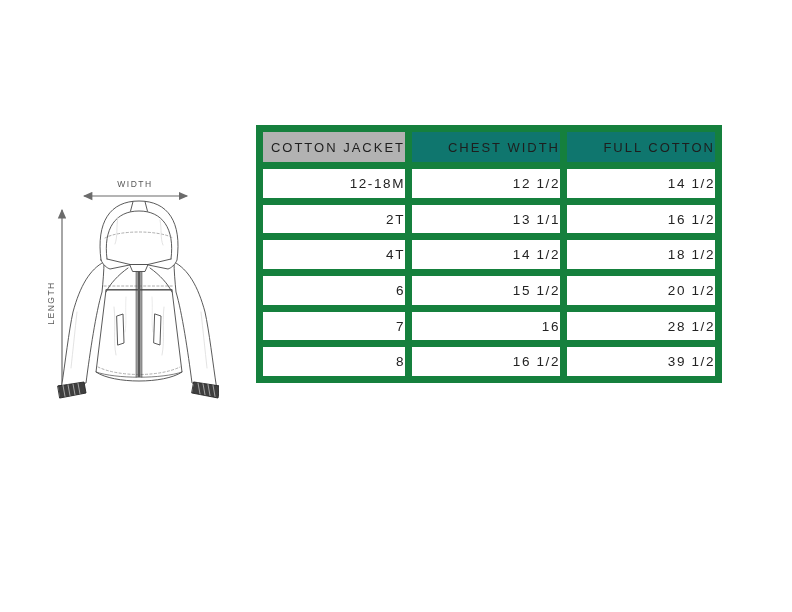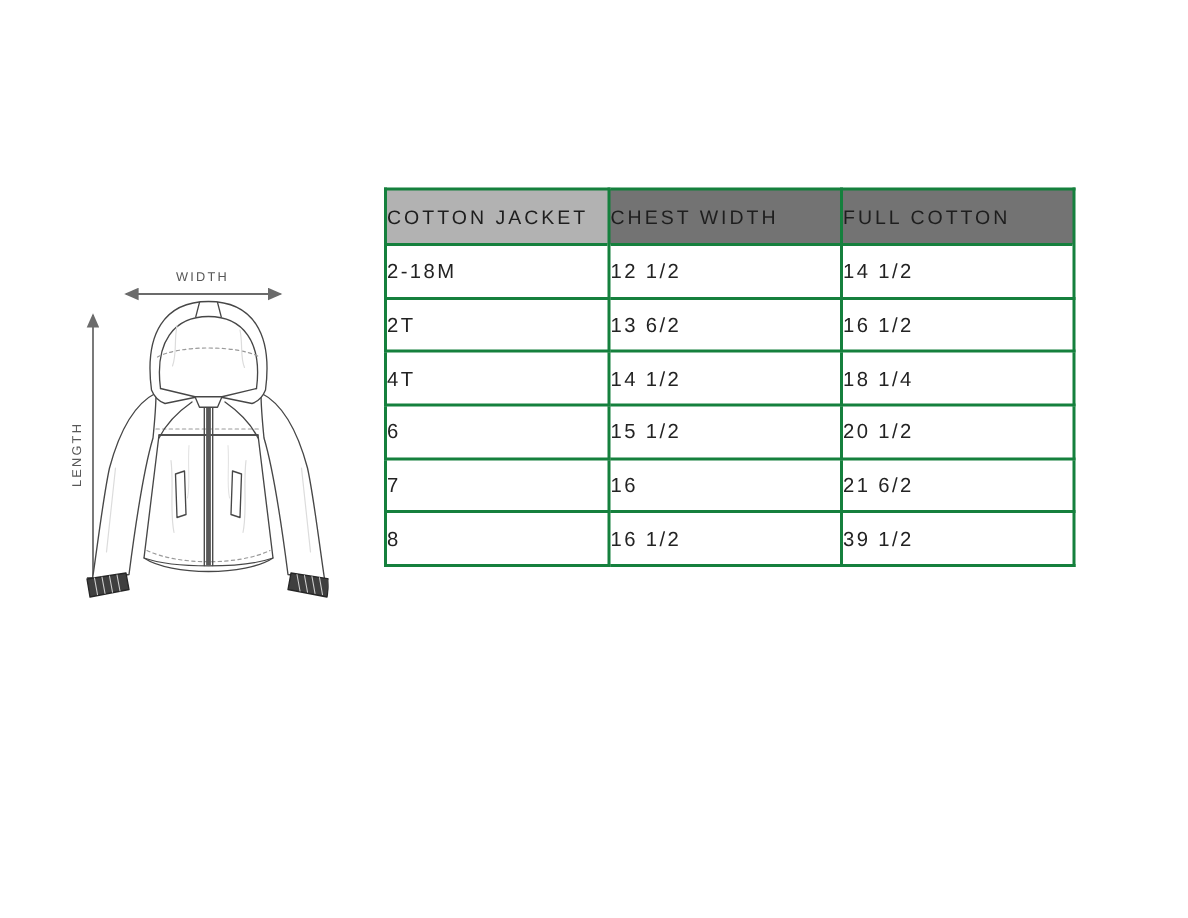--- a/index.html
+++ b/index.html
@@ -18,30 +18,30 @@
     left: 256px;
     top: 125px;
     border-collapse: collapse;
     table-layout: fixed;
   }
   table.size-chart col.c1 { width: 149px; }
   table.size-chart col.c2 { width: 155px; }
   table.size-chart col.c3 { width: 155px; }
   table.size-chart th,
   table.size-chart td {
-    border: 2px solid #15803d;
-    text-align: left;
+    border: 7px solid #15803d;
+    text-align: right;
     vertical-align: middle;
     padding: 0;
     color: #1e1e1e;
   }
   table.size-chart thead tr { height: 37px; }
   table.size-chart tbody tr { height: 35.7px; }
   table.size-chart th {
-    background: #737373;
+    background: #0f766e;
     font-weight: normal;
     font-size: 13px;
     letter-spacing: 2px;
   }
   table.size-chart th.primary { background: #b2b2b2; }
   table.size-chart thead th { border-bottom: 1px solid #6d6d6d; }
   table.size-chart td {
     font-size: 13.5px;
     letter-spacing: 1.6px;
     color: #232323;
@@ -149,43 +149,43 @@
       </colgroup>
     <thead>
       <tr>
         <th class="primary">COTTON JACKET</th>
         <th>CHEST WIDTH</th>
         <th>FULL COTTON</th>
       </tr>
     </thead>
     <tbody>
       <tr>
-        <td>2-18M</td>
+        <td>12-18M</td>
         <td>12 1/2</td>
         <td>14 1/2</td>
       </tr>
       <tr>
         <td>2T</td>
-        <td>13 6/2</td>
+        <td>13 1/1</td>
         <td>16 1/2</td>
       </tr>
       <tr>
         <td>4T</td>
         <td>14 1/2</td>
-        <td>18 1/4</td>
+        <td>18 1/2</td>
       </tr>
       <tr>
         <td>6</td>
         <td>15 1/2</td>
         <td>20 1/2</td>
       </tr>
       <tr>
         <td>7</td>
         <td>16</td>
-        <td>21 6/2</td>
+        <td>28 1/2</td>
       </tr>
       <tr>
         <td>8</td>
         <td>16 1/2</td>
         <td>39 1/2</td>
       </tr>
     </tbody>
   </table>
 
 </div>

